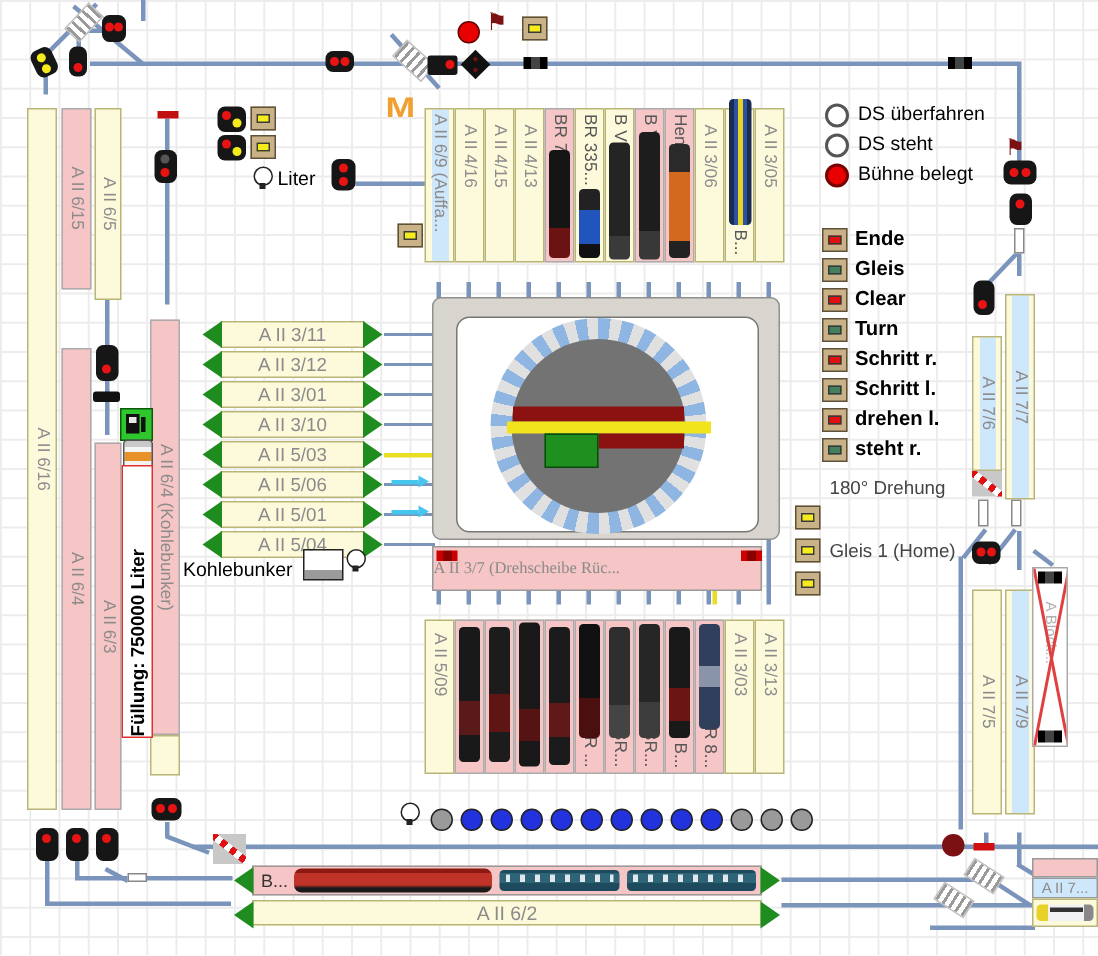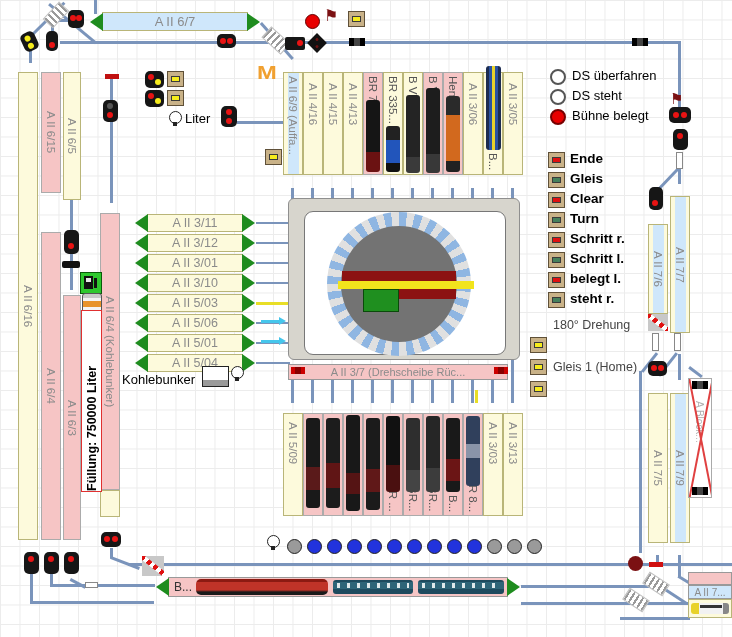--- a/index.html
+++ b/index.html
@@ -130,23 +130,20 @@
   <div class="trkh" style="left:620px;top:617px;width:70px;"></div>
 
   <div class="xh" style="left:44px;top:8px;width:22px;height:12px;transform:rotate(-47deg);"></div>
   <div class="xh" style="left:263px;top:33px;width:24px;height:13px;transform:rotate(42deg);"></div>
   <div class="xh" style="left:644px;top:577px;width:22px;height:12px;transform:rotate(33deg);"></div>
   <div class="xh" style="left:624px;top:593px;width:22px;height:12px;transform:rotate(33deg);"></div>
 
   <div class="rdash" style="left:142px;top:556px;width:22px;height:20px;"></div>
   <div class="rdash" style="left:648px;top:314px;width:20px;height:17px;"></div>
 
-  <div class="hb" style="left:102px;top:12px;width:146px;height:19px;background:#cfe7fb;">
-    <span>A II 6/7</span>
-  </div>
   <div class="cpl" style="left:349px;top:38px;"></div>
   <div class="cpl" style="left:632px;top:38px;"></div>
 
   <div class="col vb stripe" style="left:283px;top:72px;height:103px;">
       <span class="vtxt" style="padding-top:3px;">A II 6/9 (Auffa...</span>
     </div>
   <div class="col vb" style="left:303px;top:72px;height:103px;">
       <span class="vtxt" style="padding-top:10px;">A II 4/16</span>
     </div>
   <div class="col vb" style="left:323px;top:72px;height:103px;">
@@ -306,21 +303,21 @@
   <div class="loco" style="left:466px;top:416px;width:14px;height:70px;background:linear-gradient(180deg,#30405c 0 40%,#8a94a8 40% 60%,#30405c 60% 100%);"></div>
 
   <div class="abs" style="left:288px;top:198px;width:232px;height:162px;background:#d7d5cd;border:1px solid #8f8f8f;border-radius:6px;box-sizing:border-box;"></div>
   <div class="abs" style="left:304px;top:211px;width:202px;height:144px;background:#fff;border:1px solid #777;border-radius:9px;box-sizing:border-box;"></div>
   <div class="abs" style="left:327px;top:212px;width:144px;height:144px;border-radius:50%;background:repeating-conic-gradient(#8fb6e2 0deg 6.5deg,#e0e0e0 6.5deg 12.857deg);"></div>
   <div class="abs" style="left:341px;top:226px;width:116px;height:116px;border-radius:50%;background:#737373;"></div>
   <div class="abs" style="left:342px;top:271px;width:114px;height:10px;background:#8c1212;"></div>
   <div class="abs" style="left:338px;top:281px;width:136px;height:8px;background:#f2e41c;"></div>
   <div class="abs" style="left:399px;top:289px;width:57px;height:10px;background:#8c1212;"></div>
   <div class="abs" style="left:363px;top:289px;width:34px;height:21px;background:#1f8f1f;border:1px solid #0a4a0a;"></div>
-  <div class="abs" style="left:288px;top:364px;width:220px;height:16px;background:#f6c5c5;border:1px solid #999;box-sizing:border-box;display:flex;align-items:center;justify-content:center;">
+  <div class="abs" style="left:288px;top:364px;width:220px;height:30px;background:#f6c5c5;border:1px solid #999;box-sizing:border-box;display:flex;align-items:center;justify-content:flex-start;font-family:Liberation Serif, serif;">
     <span style="font-size:11px;color:#8b8b8b;white-space:nowrap;">A II 3/7 (Drehscheibe Rüc...</span>
   </div>
   <div class="cpl r" style="left:291px;top:367px;"></div>
   <div class="cpl r" style="left:494px;top:367px;"></div>
 
   <div class="rad" style="left:550px;top:69px;"></div>
   <span class="radlbl" style="left:572px;top:68px;">DS überfahren</span>
   <div class="rad" style="left:550px;top:89px;"></div>
   <span class="radlbl" style="left:572px;top:88px;">DS steht</span>
   <div class="rad" style="left:550px;top:109px;background:#e80000;border-color:#700;"></div>
@@ -346,21 +343,21 @@
       <i style="background:#e01010;"></i>
     </div>
   <span class="btnlbl" style="left:570px;top:231px;">Schritt r.</span>
   <div class="pb" style="left:548px;top:252px;">
       <i style="background:#44805c;"></i>
     </div>
   <span class="btnlbl" style="left:570px;top:251px;">Schritt l.</span>
   <div class="pb" style="left:548px;top:272px;">
       <i style="background:#e01010;"></i>
     </div>
-  <span class="btnlbl" style="left:570px;top:271px;">belegt l.</span>
+  <span class="btnlbl" style="left:570px;top:271px;">drehen l.</span>
   <div class="pb" style="left:548px;top:292px;">
       <i style="background:#44805c;"></i>
     </div>
   <span class="btnlbl" style="left:570px;top:291px;">steht r.</span>
 
   <div class="pb" style="left:530px;top:337px;">
       <i style="background:#f6ec1c;"></i>
     </div>
   <span class="ylbl" style="left:553px;top:318px;">180° Drehung</span>
   <div class="pb" style="left:530px;top:359px;">
@@ -488,20 +485,23 @@
   <div class="hb" style="left:168px;top:577px;width:340px;height:20px;background:#f6c5c5;border-color:#999;justify-content:flex-start;">
     <span style="color:#333;font-size:12px;padding-left:5px;">B...</span>
   </div>
   <div class="loco" style="left:196px;top:579px;width:132px;height:16px;border-radius:5px;background:linear-gradient(180deg,#8c1a12 0 3px,#c03328 3px 11px,#1a1a1a 13px 100%);"></div>
   <div class="loco" style="left:333px;top:580px;width:80px;height:14px;background:linear-gradient(180deg,#1e4a5e 0 2px,#2e6478 2px 9px,#1e4a5e 9px 100%);">
       <div class="abs" style="left:4px;top:3px;right:4px;height:5px;background:repeating-linear-gradient(90deg,rgba(255,255,255,.85) 0 3px,transparent 3px 10px);"></div>
     </div>
   <div class="loco" style="left:418px;top:580px;width:86px;height:14px;background:linear-gradient(180deg,#1e4a5e 0 2px,#2e6478 2px 9px,#1e4a5e 9px 100%);">
       <div class="abs" style="left:4px;top:3px;right:4px;height:5px;background:repeating-linear-gradient(90deg,rgba(255,255,255,.85) 0 3px,transparent 3px 10px);"></div>
     </div>
+  <div class="hb" style="left:168px;top:600px;width:340px;height:17px;">
+    <span>A II 6/2</span>
+  </div>
 
   <div class="abs" style="left:688px;top:572px;width:44px;height:13px;background:#f6c5c5;border:1px solid #999;box-sizing:border-box;"></div>
   <div class="abs" style="left:688px;top:585px;width:44px;height:14px;background:#cfe7fb;border:1px solid #999;box-sizing:border-box;display:flex;align-items:center;justify-content:center;">
     <span style="font-size:10px;color:#8b8b8b;white-space:nowrap;">A II 7...</span>
   </div>
   <div class="abs" style="left:688px;top:599px;width:44px;height:19px;background:#fdfadc;border:1px solid #b9b578;box-sizing:border-box;">
     <div class="loco" style="left:2px;top:3px;width:38px;height:11px;background:linear-gradient(90deg,#e8d22a 0 8px,#f2f2f2 8px 32px,#888 32px 100%);">
         <div class="abs" style="left:9px;top:2px;width:22px;height:3px;background:#333;"></div>
       </div>
   </div>

